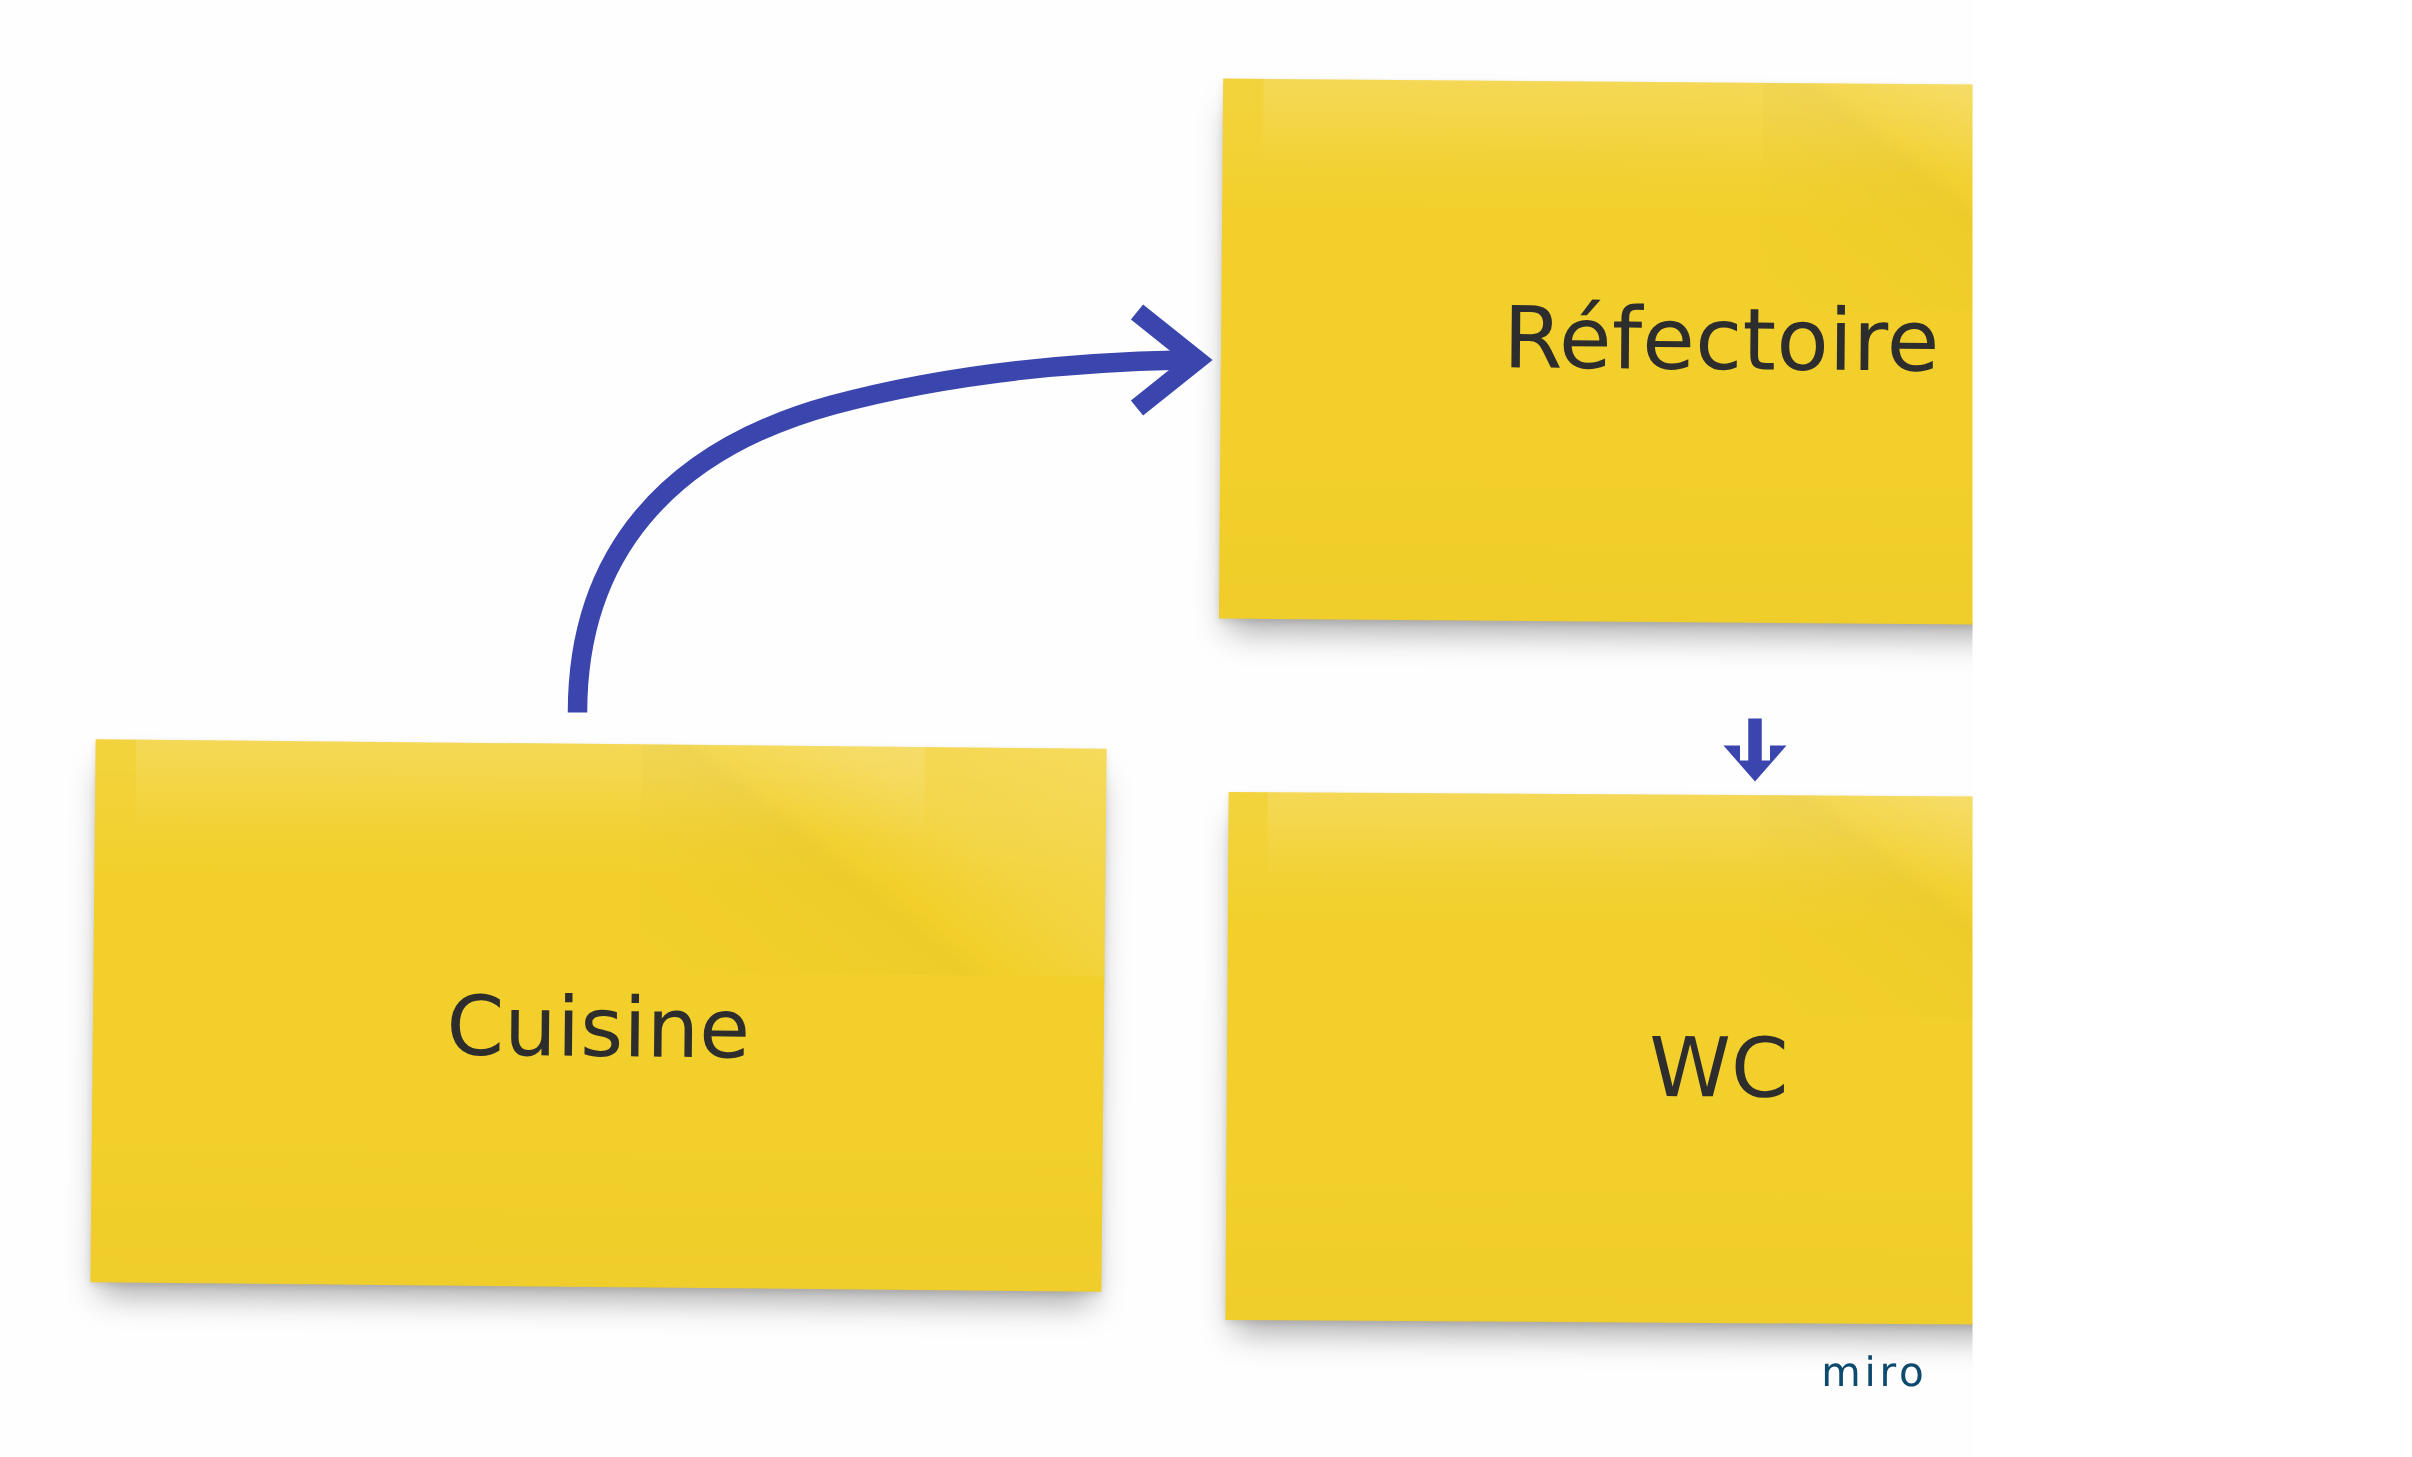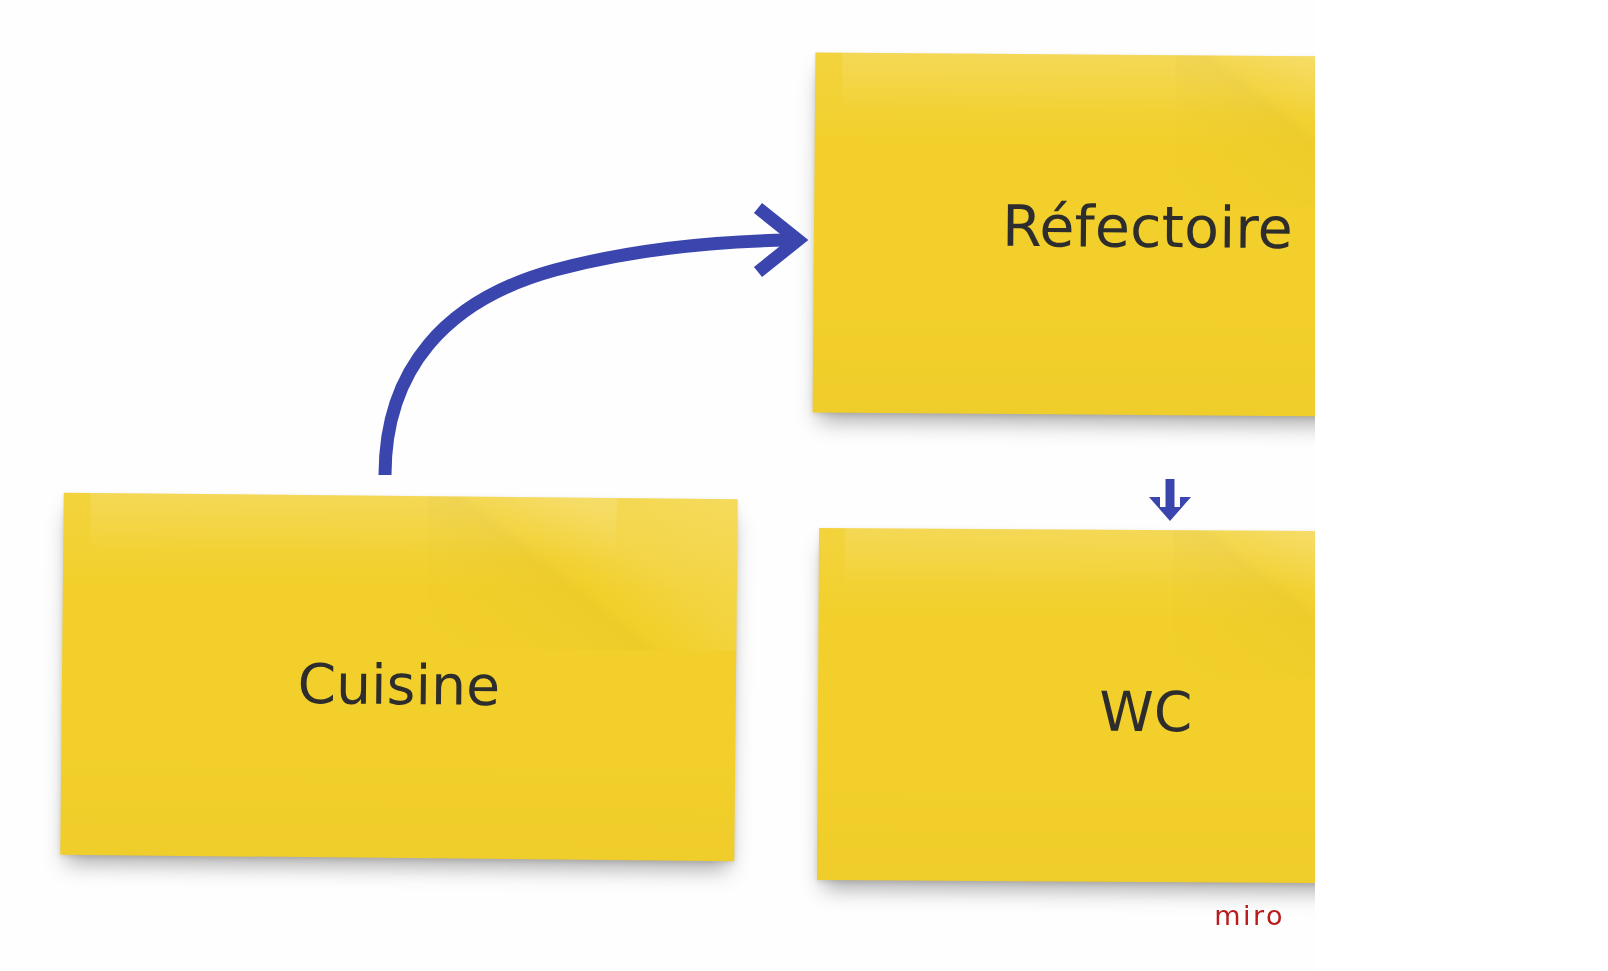--- a/index.html
+++ b/index.html
@@ -112,21 +112,21 @@
   #connector-cuisine-refectoire { left: 340px; top: 195px; width: 500px; height: 320px; }
   #connector-refectoire-wc      { left: 1110px; top: 455px; width: 120px; height: 90px; }
 
   
   #miro-watermark {
     position: absolute;
     right: 30px;
     bottom: 40px;
     font-size: 27px;
     letter-spacing: 2.5px;
-    color: #b91c1c;
+    color: #0c4a6e;
     font-family: "DejaVu Sans", sans-serif;
     user-select: none;
   }
 </style>
 </head>
 <body>
 
 <div id="canvas">
 
   <div class="note" id="note-refectoire">

